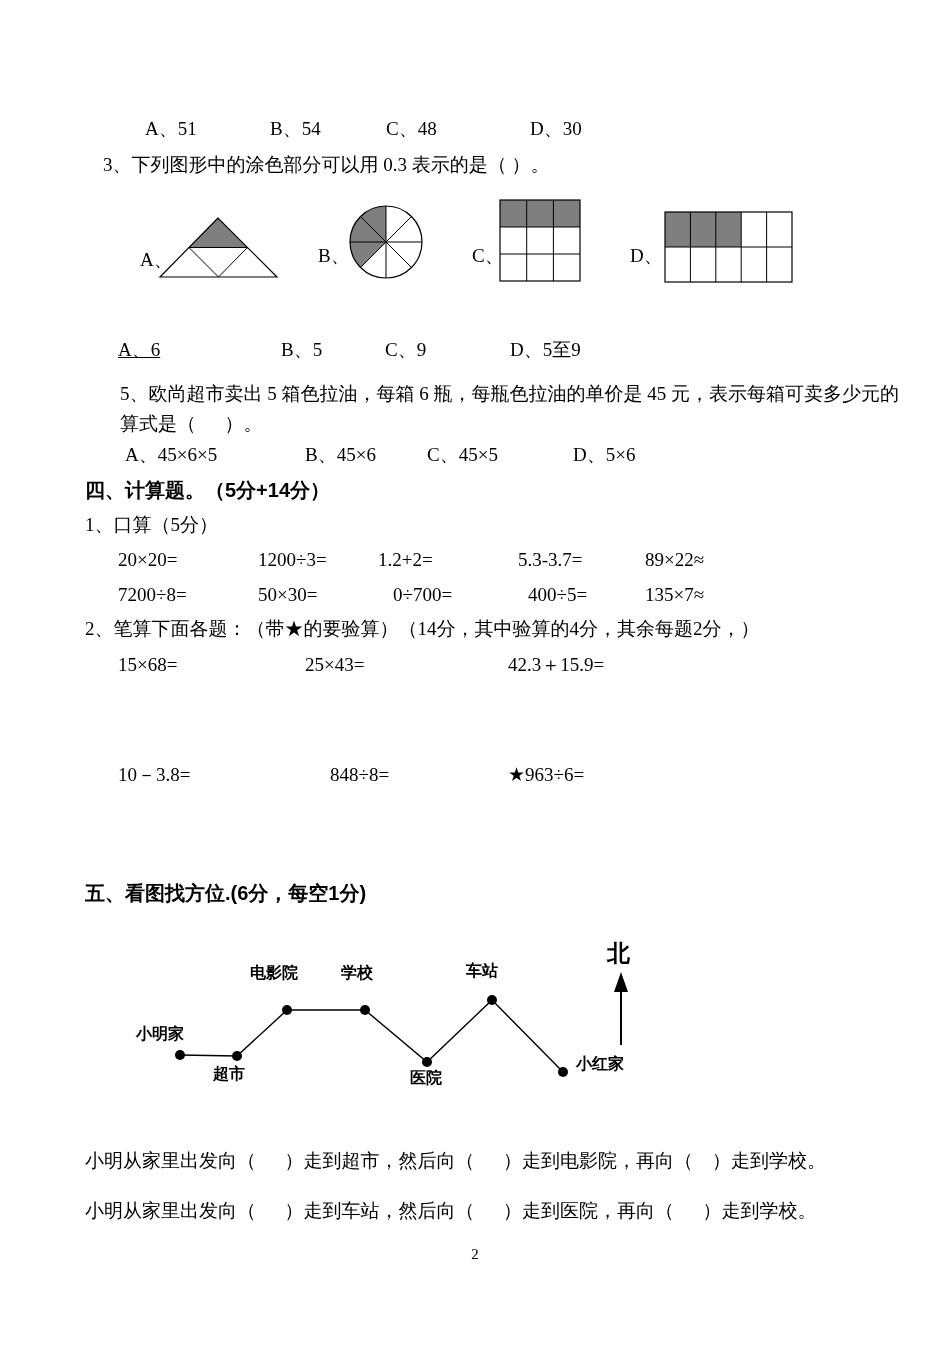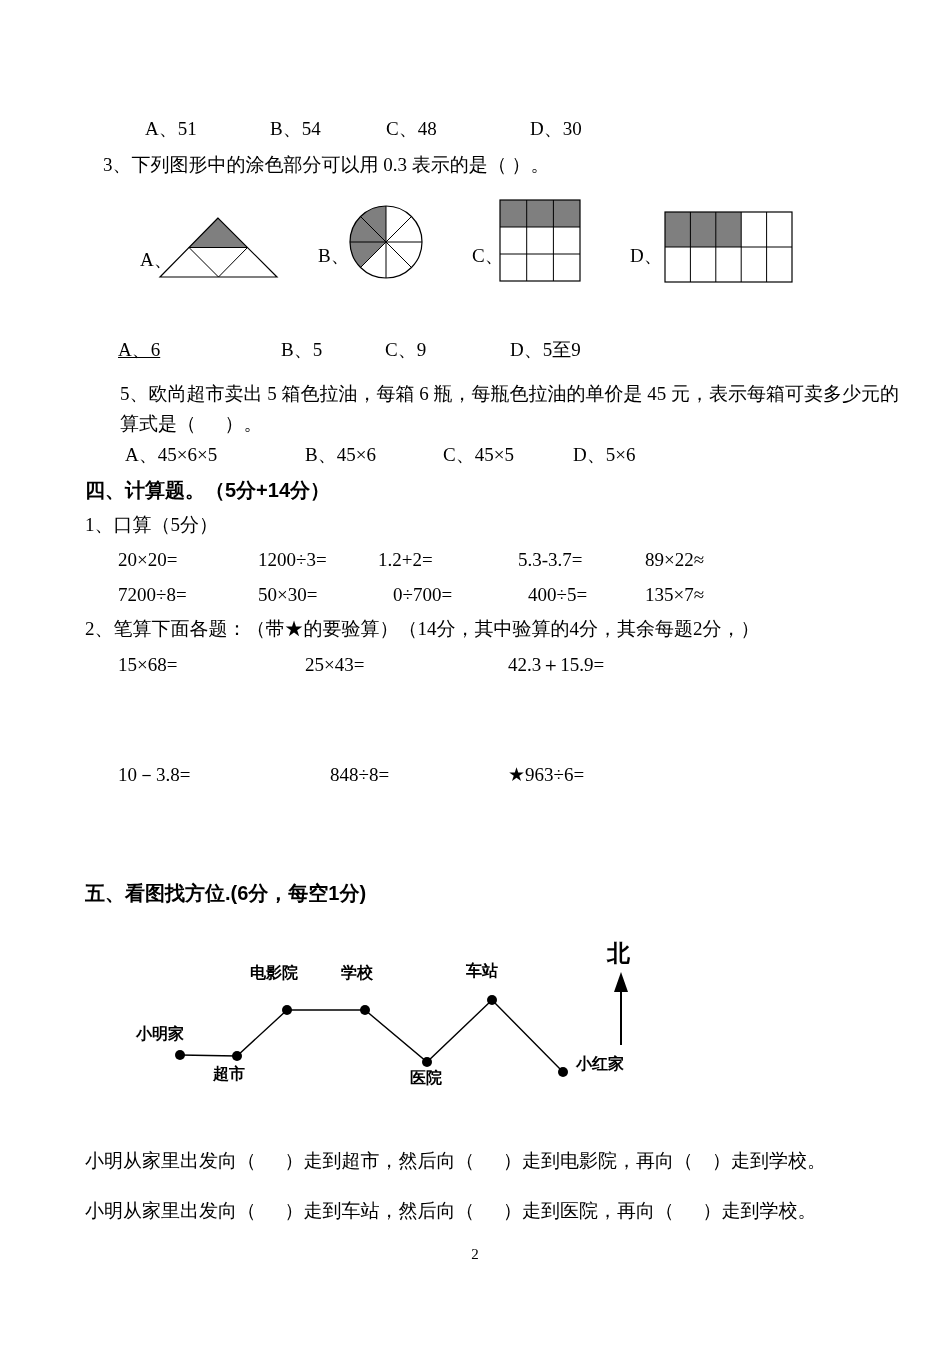--- a/index.html
+++ b/index.html
@@ -102,21 +102,21 @@
 
   <span class="t" style="top:337px;left:118px;text-decoration:underline;">A、6</span>
   <span class="t" style="top:337px;left:258px;margin-left:23px;">B、5</span>
   <span class="t" style="top:337px;left:385px;">C、9</span>
   <span class="t" style="top:337px;left:510px;">D、5至9</span>
 
   <span class="t" style="top:381px;left:103px;margin-left:17px;">5、欧尚超市卖出 5 箱色拉油，每箱 6 瓶，每瓶色拉油的单价是 45 元，表示每箱可卖多少元的</span>
   <span class="t" style="top:411px;left:120px;">算式是（      ）。</span>
   <span class="t" style="top:442px;left:125px;">A、45×6×5</span>
   <span class="t" style="top:442px;left:305px;">B、45×6</span>
-  <span class="t" style="top:442px;left:443px;text-align:right;">C、45×5</span>
+  <span class="t" style="top:442px;left:427px;text-align:right;">C、45×5</span>
   <span class="t" style="top:442px;left:573px;">D、5×6</span>
 
   <span class="t title" style="top:477px;left:85px;">四、计算题。（5分+14分）</span>
   <span class="t" style="top:512px;left:85px;">1、口算（5分）</span>
 
   <span class="t" style="top:547px;left:118px;">20×20=</span>
   <span class="t" style="top:547px;left:258px;">1200÷3=</span>
   <span class="t" style="top:547px;left:378px;">1.2+2=</span>
   <span class="t" style="top:547px;left:518px;">5.3-3.7=</span>
   <span class="t" style="top:547px;left:645px;">89×22≈</span>

